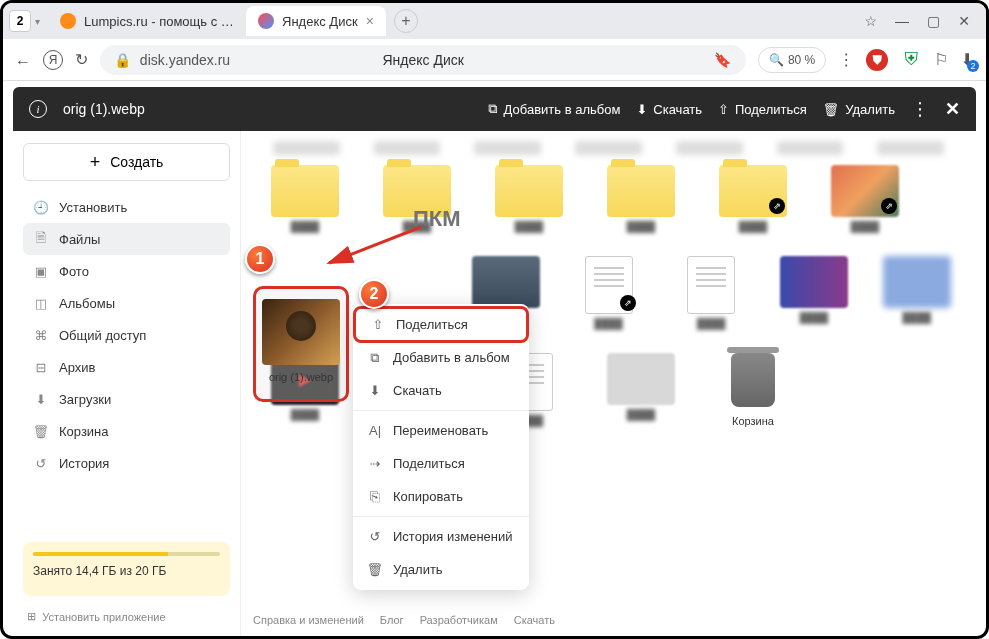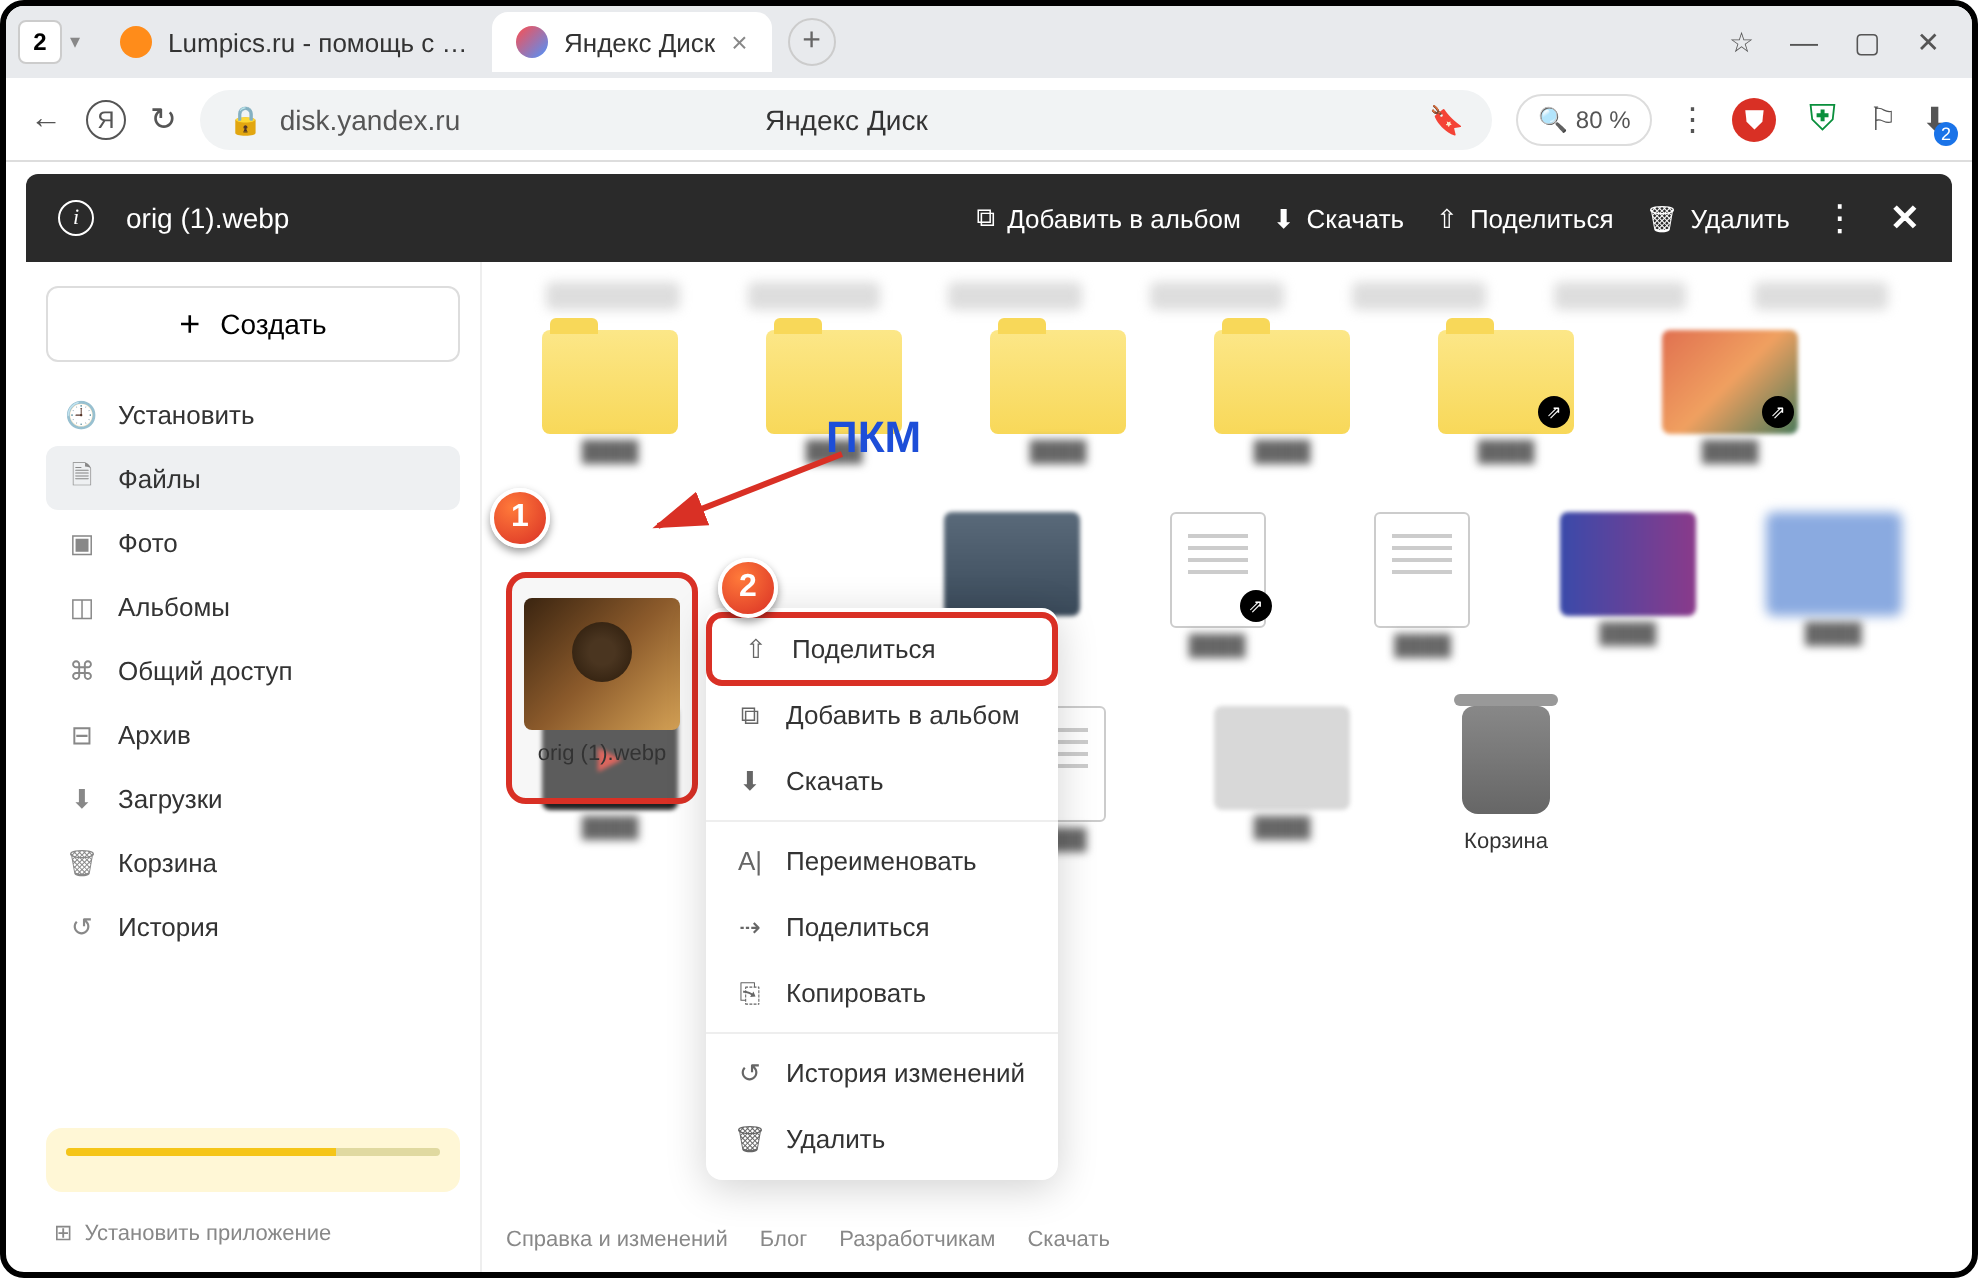--- a/index.html
+++ b/index.html
@@ -78,21 +78,21 @@
 
 
 .ctx-menu { position: absolute; top: 173px; left: 112px; width: 176px; background: #fff; border-radius: 8px; box-shadow: 0 4px 20px rgba(0,0,0,0.18); padding: 4px 0; z-index: 10; }
 .ctx-item { height: 33px; display: flex; align-items: center; gap: 10px; padding: 0 14px; font-size: 13px; color: #333; cursor: pointer; }
 .ctx-item.highlighted { border: 3px solid #d93025; border-radius: 8px; margin: -2px 0px; height: 37px; }
 .ctx-item .cicon { width: 16px; color: #666; display: flex; align-items: center; justify-content: center; font-size: 13px; }
 .ctx-sep { height: 1px; background: #eee; margin: 3px 0; }
 
 
 .marker { position: absolute; width: 30px; height: 30px; background: radial-gradient(circle at 35% 30%, #ff7a3a, #d93025); border: 2px solid #fff; border-radius: 50%; color: #fff; font-weight: bold; display: flex; align-items: center; justify-content: center; font-size: 16px; box-shadow: 0 2px 4px rgba(0,0,0,0.4); z-index: 20; }
-.anno-text { position: absolute; color: #1d4ed8; font-size: 22px; font-weight: bold; z-index: 20; }
+.anno-text { position: absolute; color: #737373; font-size: 22px; font-weight: bold; z-index: 20; }
 .anno-arrow { position: absolute; z-index: 19; }
 
 
 .blur-row { display: flex; gap: 34px; padding: 0 12px 10px; }
 .blur-label { width: 72px; height: 14px; background: #bbb; border-radius: 3px; filter: blur(3px); opacity: 0.5; }
 
 
 .footer { position: absolute; bottom: 10px; left: 250px; right: 16px; display: flex; gap: 16px; font-size: 11px; color: #888; align-items: center; }
 .footer .right { margin-left: auto; display: flex; gap: 8px; align-items: center; }
 .flag { width: 16px; height: 11px; background: linear-gradient(#fff 33%, #0039a6 33% 66%, #d52b1e 66%); display: inline-block; }
@@ -210,20 +210,21 @@
       </div>
     <div class="nav-item">
         <span class="nicon">↺</span>
         <span>История</span>
       </div>
     <div class="sidebar-bottom">
       <div class="storage-box">
         <div class="storage-bar">
             <div class="storage-fill"></div>
           </div>
+        <div class="storage-text">Занято 14,4 ГБ из 20 ГБ</div>
       </div>
       <div class="install-link">
           <span>⊞</span>
           <span>Установить приложение</span>
         </div>
     </div>
   </div>
 
   <div class="content">
     <div class="blur-row">

